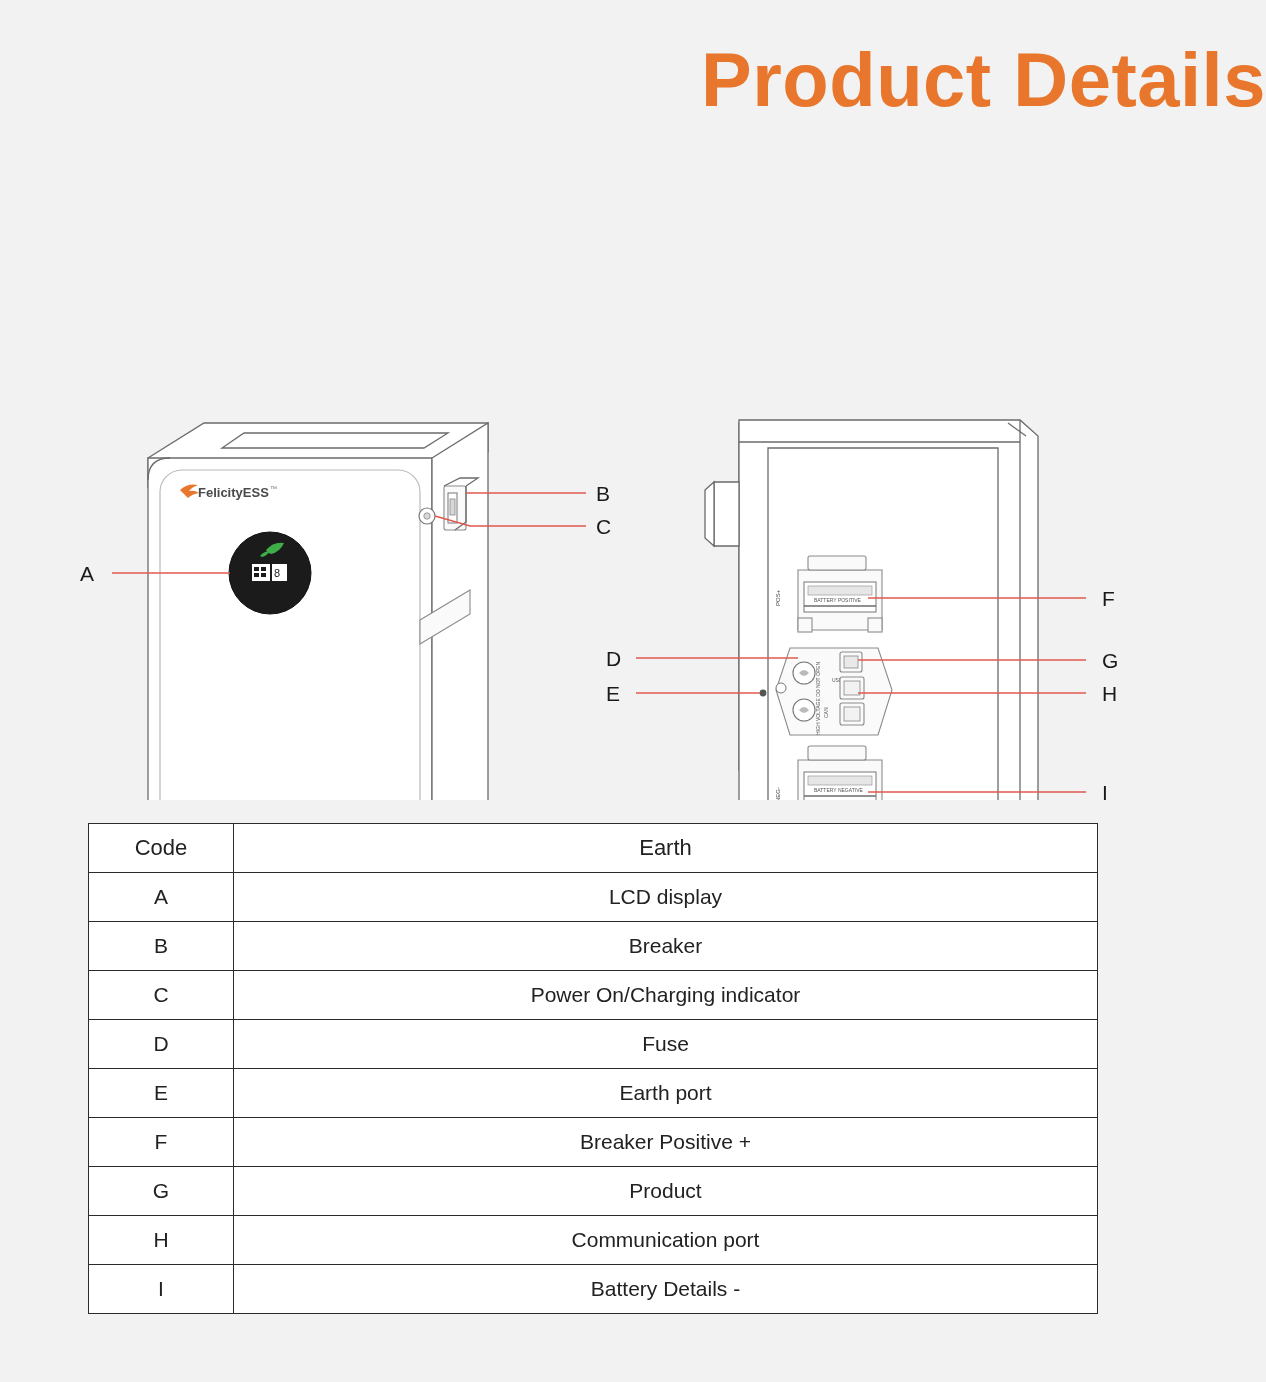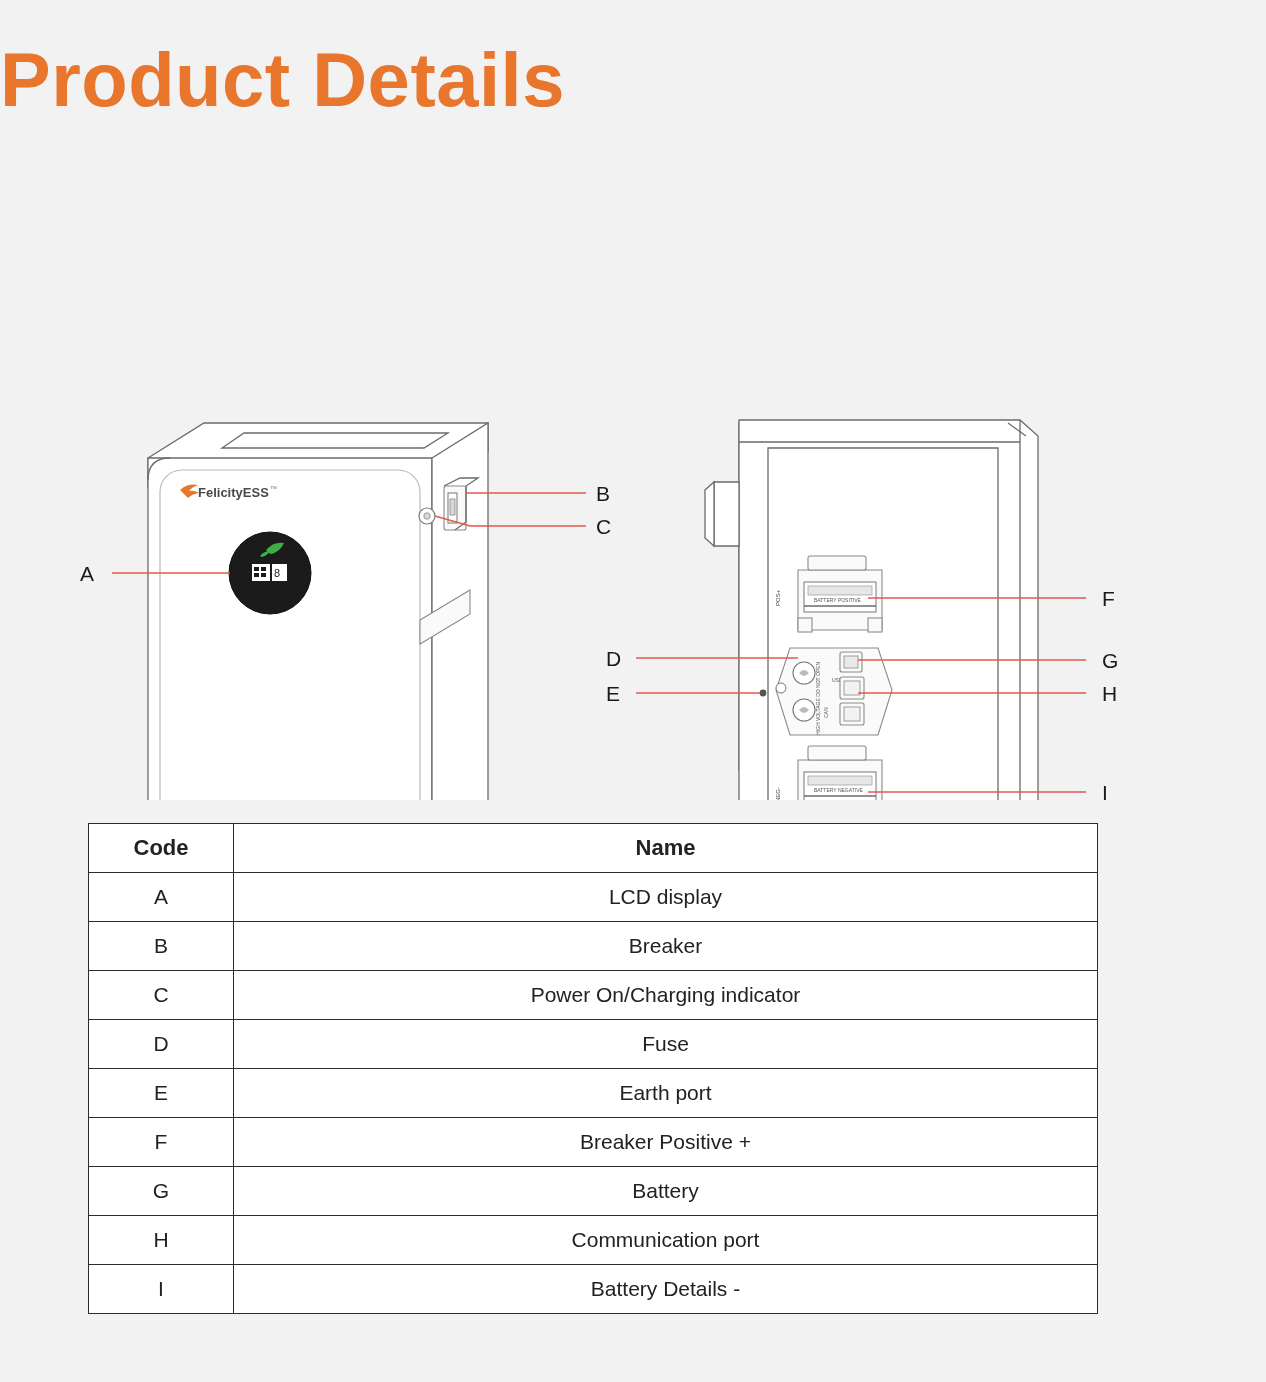--- a/index.html
+++ b/index.html
@@ -18,21 +18,21 @@
   .page {
     position: relative;
     width: 1266px;
     height: 1382px;
   }
   .title {
     position: absolute;
     top: 42px;
     left: 0;
     width: 1266px;
-    text-align: left;
+    text-align: right;
     font-size: 76px;
     font-weight: bold;
     color: #e8762c;
     letter-spacing: 0.5px;
     line-height: 1;
   }
   .diagram-area {
     position: absolute;
     top: 190px;
     left: 8px;
@@ -91,21 +91,21 @@
     border: 1.5px solid #2b2b2b;
     height: 48px;
     text-align: center;
     vertical-align: middle;
     font-size: 21px;
     color: #222;
     font-weight: normal;
     padding: 0;
   }
   table.code-table th {
-    font-weight: bold;
+    font-weight: normal;
     font-size: 22px;
   }
   table.code-table col.c-code { width: 145px; }
   .brand {
     font-family: "Liberation Sans", sans-serif;
     font-size: 13px;
     font-weight: bold;
     fill: #4a4a4a;
   }
 </style>
@@ -288,21 +288,21 @@
   </div>
 
   <table class="code-table">
     <colgroup>
         <col class="c-code">
         <col>
       </colgroup>
     <thead>
       <tr>
         <th>Code</th>
-        <th>Name</th>
+        <th>Earth</th>
       </tr>
     </thead>
     <tbody>
       <tr>
         <td>A</td>
         <td>LCD display</td>
       </tr>
       <tr>
         <td>B</td>
         <td>Breaker</td>
@@ -318,21 +318,21 @@
       <tr>
         <td>E</td>
         <td>Earth port</td>
       </tr>
       <tr>
         <td>F</td>
         <td>Breaker Positive +</td>
       </tr>
       <tr>
         <td>G</td>
-        <td>Battery</td>
+        <td>Product</td>
       </tr>
       <tr>
         <td>H</td>
         <td>Communication port</td>
       </tr>
       <tr>
         <td>I</td>
         <td>Battery Details -</td>
       </tr>
     </tbody>

